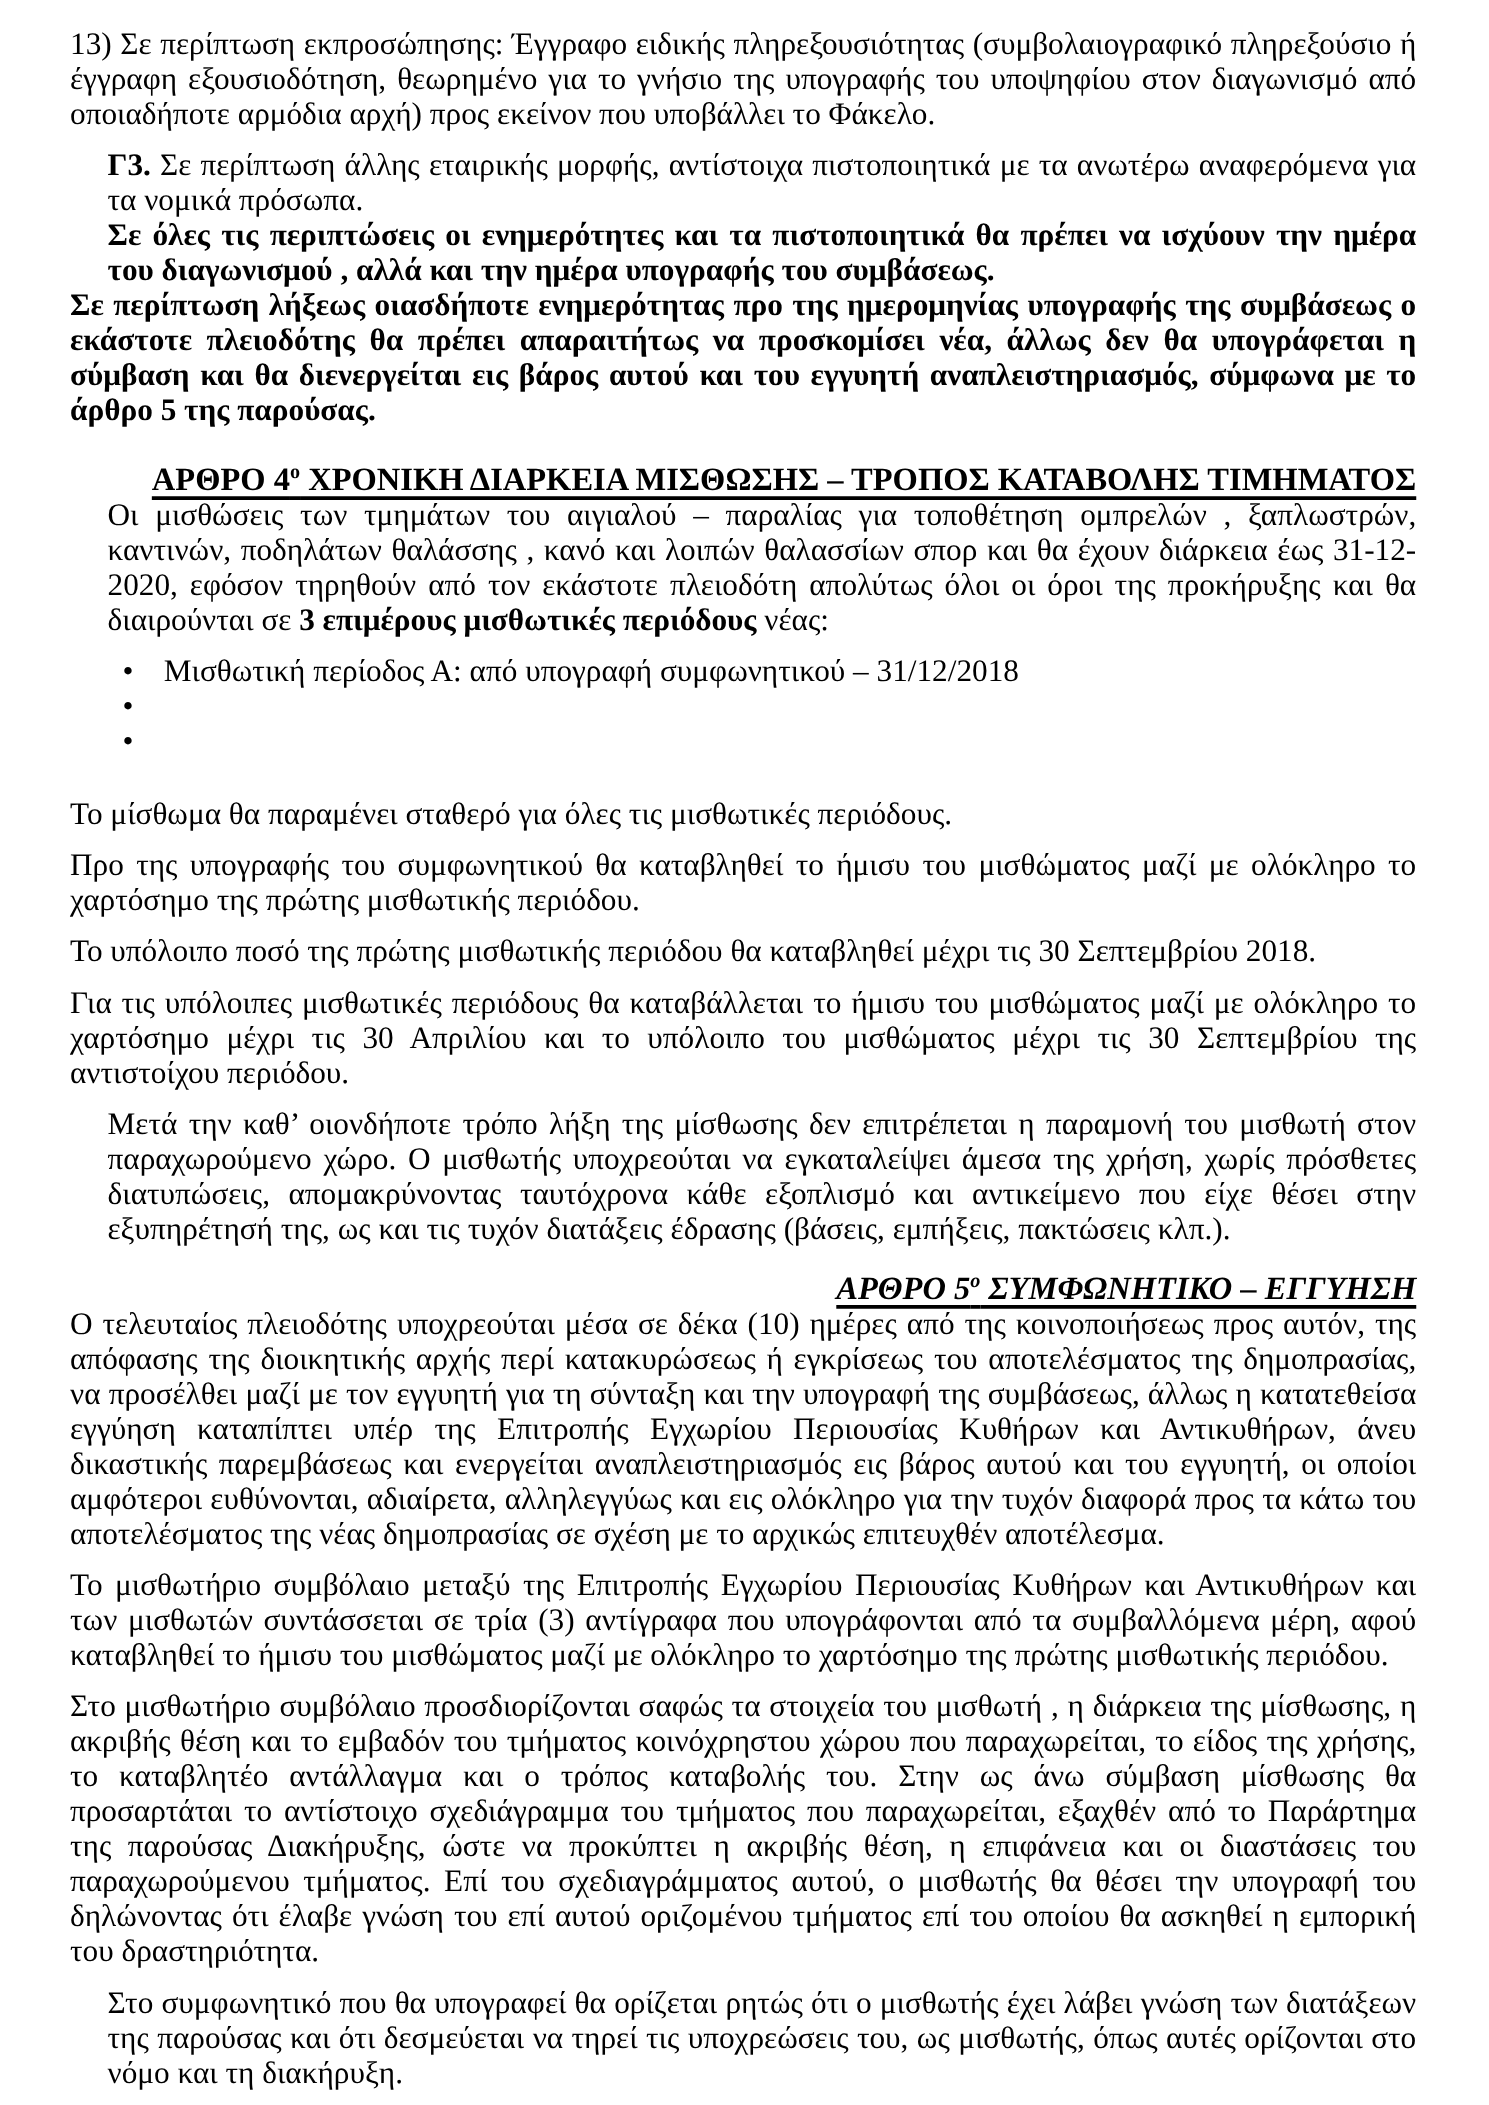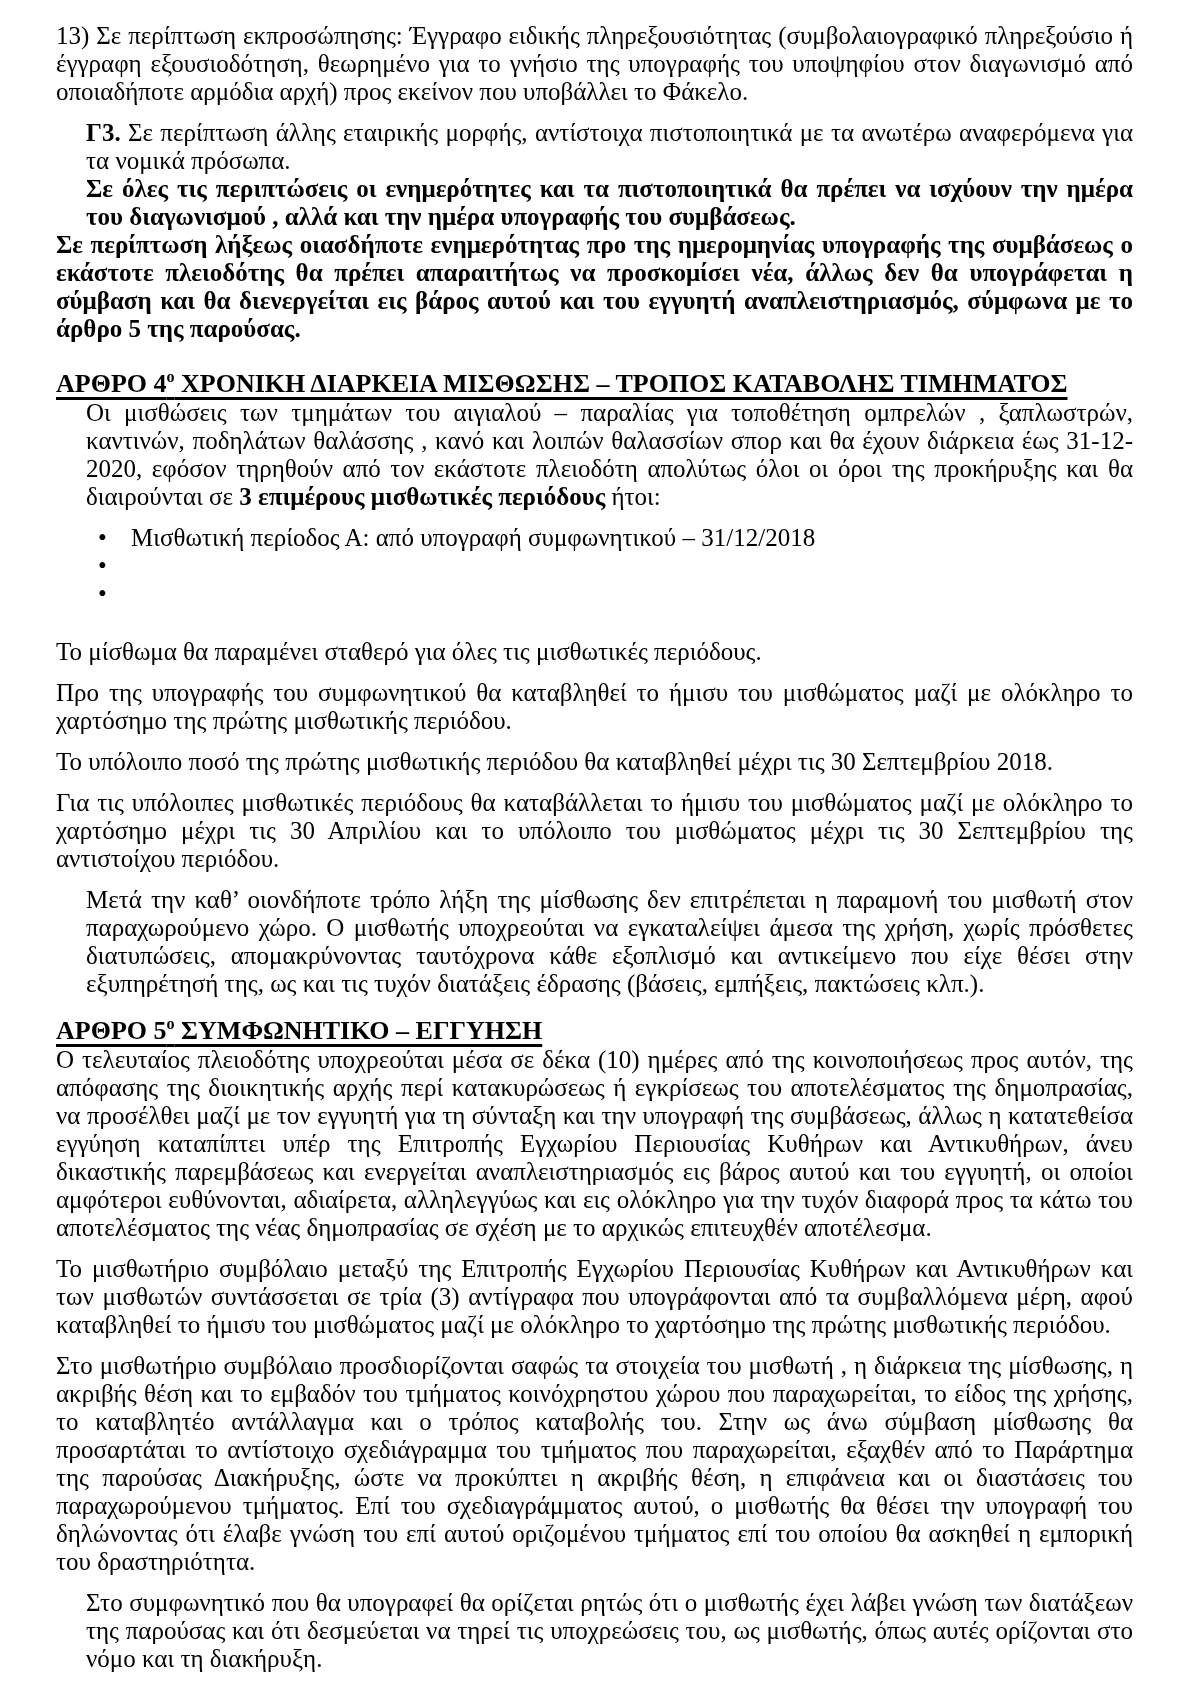--- a/index.html
+++ b/index.html
@@ -30,25 +30,26 @@
     margin-bottom: 0;
     margin-left: 30px;
   }
   .bold-para {
     font-weight: bold;
   }
   h2.article-heading {
     font-size: 26px;
     line-height: 30px;
     font-weight: bold;
-    text-align: left;
+    text-align: right;
     margin: 26px 0 0 0;
   }
   h2.article-heading.second {
     margin-top: 18px;
+    font-style: italic;
   }
   .heading-underline {
     text-decoration: underline;
     text-decoration-thickness: 3px;
     text-underline-offset: 5px;
   }
   h2 sup {
     font-size: 0.62em;
     line-height: 0;
   }
@@ -76,21 +77,21 @@
   <p>13) Σε περίπτωση εκπροσώπησης: Έγγραφο ειδικής πληρεξουσιότητας (συμβολαιογραφικό πληρεξούσιο ή έγγραφη εξουσιοδότηση, θεωρημένο για το γνήσιο της υπογραφής του υποψηφίου στον διαγωνισμό από οποιαδήποτε αρμόδια αρχή) προς εκείνον που υποβάλλει το Φάκελο.</p>
 
   <p class="flow"><b>Γ3.</b><span> Σε περίπτωση άλλης εταιρικής μορφής, αντίστοιχα πιστοποιητικά με τα ανωτέρω αναφερόμενα για τα νομικά πρόσωπα.</span></p>
 
   <p class="flow bold-para">Σε όλες τις περιπτώσεις οι ενημερότητες και τα πιστοποιητικά θα πρέπει να ισχύουν την ημέρα του διαγωνισμού , αλλά και την ημέρα υπογραφής του συμβάσεως.</p>
 
   <p class="bold-para">Σε περίπτωση λήξεως οιασδήποτε ενημερότητας προ της ημερομηνίας υπογραφής της συμβάσεως ο εκάστοτε πλειοδότης θα πρέπει απαραιτήτως να προσκομίσει νέα, άλλως δεν θα υπογράφεται η σύμβαση και θα διενεργείται εις βάρος αυτού και του εγγυητή αναπλειστηριασμός, σύμφωνα με το άρθρο 5 της παρούσας.</p>
 
   <h2 class="article-heading"><span class="heading-underline"><span>ΑΡΘΡΟ 4</span><sup>ο</sup><span> ΧΡΟΝΙΚΗ ΔΙΑΡΚΕΙΑ ΜΙΣΘΩΣΗΣ – ΤΡΟΠΟΣ ΚΑΤΑΒΟΛΗΣ ΤΙΜΗΜΑΤΟΣ</span></span></h2>
 
-  <p class="flow"><span>Οι μισθώσεις των τμημάτων του αιγιαλού – παραλίας για τοποθέτηση ομπρελών , ξαπλωστρών, καντινών, ποδηλάτων θαλάσσης , κανό και λοιπών θαλασσίων σπορ και θα έχουν διάρκεια έως 31-12-2020, εφόσον τηρηθούν από τον εκάστοτε πλειοδότη απολύτως όλοι οι όροι της προκήρυξης και θα διαιρούνται σε </span><b>3 επιμέρους μισθωτικές περιόδους</b><span> ήτοι:</span></p>
+  <p class="flow"><span>Οι μισθώσεις των τμημάτων του αιγιαλού – παραλίας για τοποθέτηση ομπρελών , ξαπλωστρών, καντινών, ποδηλάτων θαλάσσης , κανό και λοιπών θαλασσίων σπορ και θα έχουν διάρκεια έως 31-12-2020, εφόσον τηρηθούν από τον εκάστοτε πλειοδότη απολύτως όλοι οι όροι της προκήρυξης και θα διαιρούνται σε </span><b>3 επιμέρους μισθωτικές περιόδους</b><span> νέας:</span></p>
 
   <ul class="bullets">
     <li>
         <span class="bullet-glyph">•</span>
         <span>Μισθωτική περίοδος Α: από υπογραφή συμφωνητικού – 31/12/2018</span>
       </li>
     <li>
         <span class="bullet-glyph">•</span>
       </li>
     <li>

